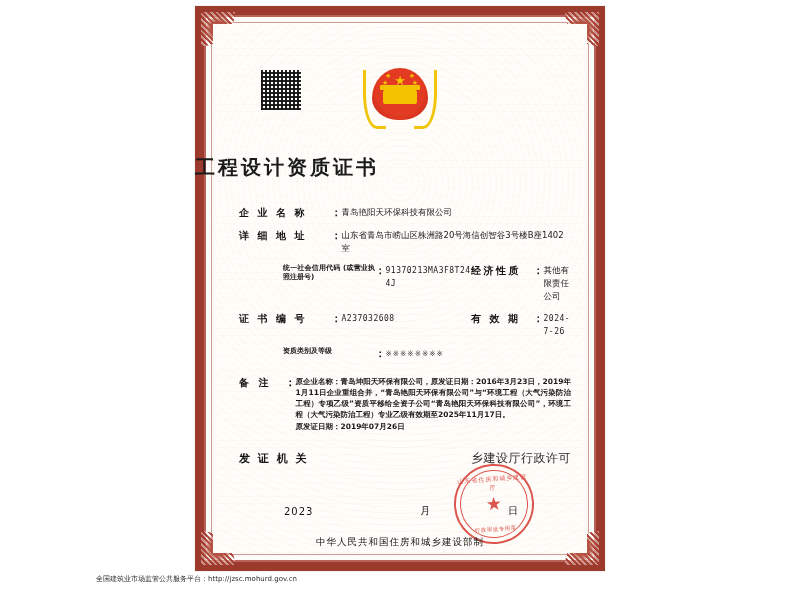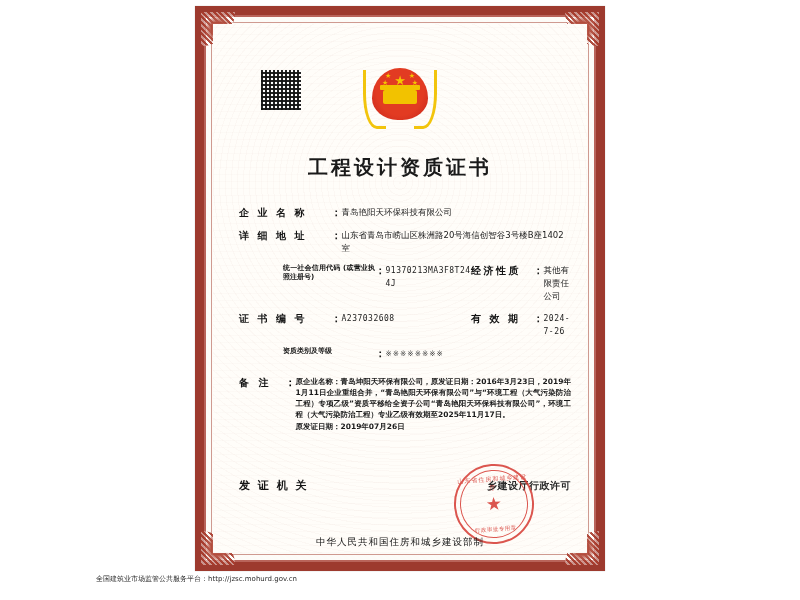--- a/index.html
+++ b/index.html
@@ -174,21 +174,20 @@
     opacity: 0.95;
   }
   .emblem .wheat-l { left: 6px; border-radius: 0 0 0 60%; }
   .emblem .wheat-r { right: 6px; border-left: none; border-right: 3px solid #f2c200; border-radius: 0 0 60% 0; }
 
   .cert-title {
     position: absolute;
     left: 0;
     right: 0;
     top: 148px;
-    text-align: center;
     font-family: "DejaVu Sans", sans-serif;
     font-size: 20px;
     font-weight: bold;
     letter-spacing: 3px;
     color: #1a1a1a;
   }
 
   
   .fields {
     position: absolute;
@@ -276,33 +275,33 @@
     color: #1a1a1a;
     font-weight: bold;
   }
   .remarks .body div { margin-bottom: 1px; }
 
   
   .issuer-line {
     position: absolute;
     left: 44px;
     right: 34px;
-    top: 472px;
+    top: 444px;
     font-family: "DejaVu Sans", sans-serif;
     font-size: 11px;
     font-weight: bold;
     letter-spacing: 2px;
     color: #141414;
     display: flex;
     align-items: center;
   }
   .issuer-line .spacer { flex: 1 1 auto; }
   .issuer-tail {
-    font-size: 10px;
-    font-weight: bold;
+    font-size: 12px;
+    font-weight: normal;
     letter-spacing: 0.5px;
     color: #2a2a2a;
     margin-left: 8px;
   }
   .date-line {
     position: absolute;
     left: 44px;
     right: 34px;
     top: 498px;
     font-family: "DejaVu Sans", sans-serif;
@@ -488,20 +487,25 @@
       <span class="issuer-tail">乡建设厅行政许可</span>
     </div>
 
     <div class="seal">
       <div class="ring"></div>
       <div class="arc-top">山东省住房和城乡建设厅</div>
       <div class="star">★</div>
       <div class="arc-bot">行政审批专用章</div>
     </div>
 
+    <div class="date-line">
+      <span class="d-year">2023</span>
+      <span class="d-mid">月</span>
+      <span class="d-day">日</span>
+    </div>
 
     <div class="ministry">中华人民共和国住房和城乡建设部制</div>
   </div>
 
   <div class="footer">
     <div>全国建筑业市场监管公共服务平台：http://jzsc.mohurd.gov.cn</div>
   </div>
 
 </div>
 

